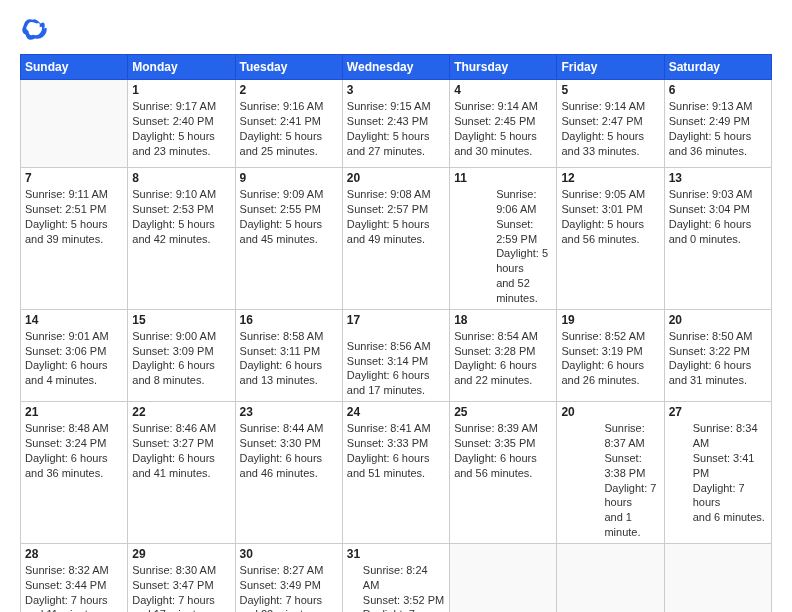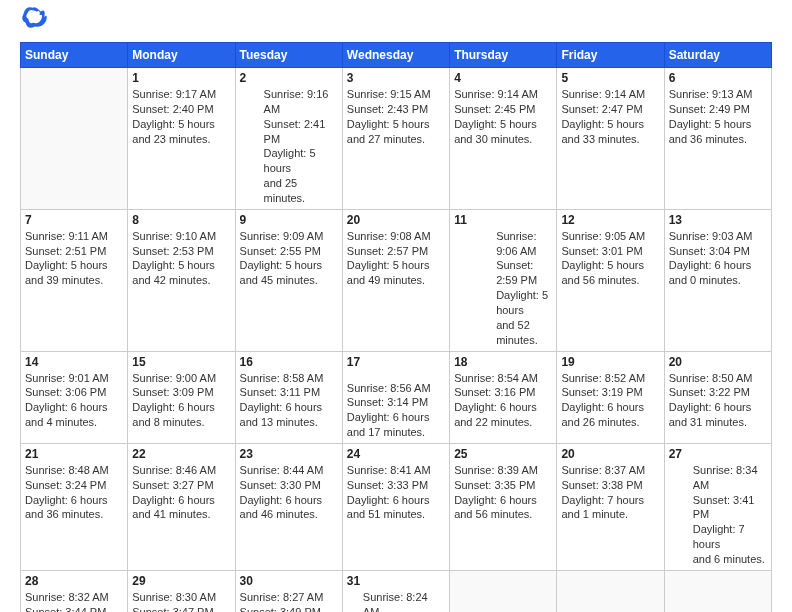--- a/index.html
+++ b/index.html
@@ -6,21 +6,21 @@
     body {
       font-family: Arial, sans-serif;
       background: #fff;
       width: 792px;
       height: 612px;
       overflow: hidden;
     }
     .page {
       width: 792px;
       height: 448px;
-      padding: 4px 20px 10px 20px;
+      padding: 16px 20px 10px 20px;
       display: flex;
       flex-direction: column;
     }
     .header {
       display: flex;
       justify-content: space-between;
       align-items: flex-start;
       margin-bottom: 10px;
     }
     .logo {
@@ -138,21 +138,21 @@
           <td class="empty-cell"></td>
           <td>
             <span class="day-num">1</span>
             <div class="day-info" style="white-space: pre-line;">Sunrise: 9:17 AM
 Sunset: 2:40 PM
 Daylight: 5 hours
 and 23 minutes.</div>
           </td>
           <td>
             <span class="day-num">2</span>
-            <div class="day-info" style="white-space: pre-line; margin-left: 24px;">Sunrise: 9:16 AM
+            <div class="day-info" style="white-space: pre-line;">Sunrise: 9:16 AM
 Sunset: 2:41 PM
 Daylight: 5 hours
 and 25 minutes.</div>
           </td>
           <td>
             <span class="day-num">3</span>
             <div class="day-info" style="white-space: pre-line;">Sunrise: 9:15 AM
 Sunset: 2:43 PM
 Daylight: 5 hours
 and 27 minutes.</div>
@@ -255,21 +255,21 @@
           <td>
             <span class="day-num">17</span>
             <div class="day-info" style="white-space: pre-line; margin-top: 12px;">Sunrise: 8:56 AM
 Sunset: 3:14 PM
 Daylight: 6 hours
 and 17 minutes.</div>
           </td>
           <td>
             <span class="day-num">18</span>
             <div class="day-info" style="white-space: pre-line;">Sunrise: 8:54 AM
-Sunset: 3:16 PM
+Sunset: 3:28 PM
 Daylight: 6 hours
 and 22 minutes.</div>
           </td>
           <td>
             <span class="day-num">19</span>
             <div class="day-info" style="white-space: pre-line;">Sunrise: 8:52 AM
 Sunset: 3:19 PM
 Daylight: 6 hours
 and 26 minutes.</div>
           </td>
@@ -312,21 +312,21 @@
           </td>
           <td>
             <span class="day-num">25</span>
             <div class="day-info" style="white-space: pre-line;">Sunrise: 8:39 AM
 Sunset: 3:35 PM
 Daylight: 6 hours
 and 56 minutes.</div>
           </td>
           <td>
             <span class="day-num">20</span>
-            <div class="day-info" style="white-space: pre-line;">Sunrise: 8:37 AM
+            <div class="day-info" style="white-space: pre-line; margin-left: 43px;">Sunrise: 8:37 AM
 Sunset: 3:38 PM
 Daylight: 7 hours
 and 1 minute.</div>
           </td>
           <td>
             <span class="day-num">27</span>
             <div class="day-info" style="white-space: pre-line; margin-left: 24px;">Sunrise: 8:34 AM
 Sunset: 3:41 PM
 Daylight: 7 hours
 and 6 minutes.</div>

